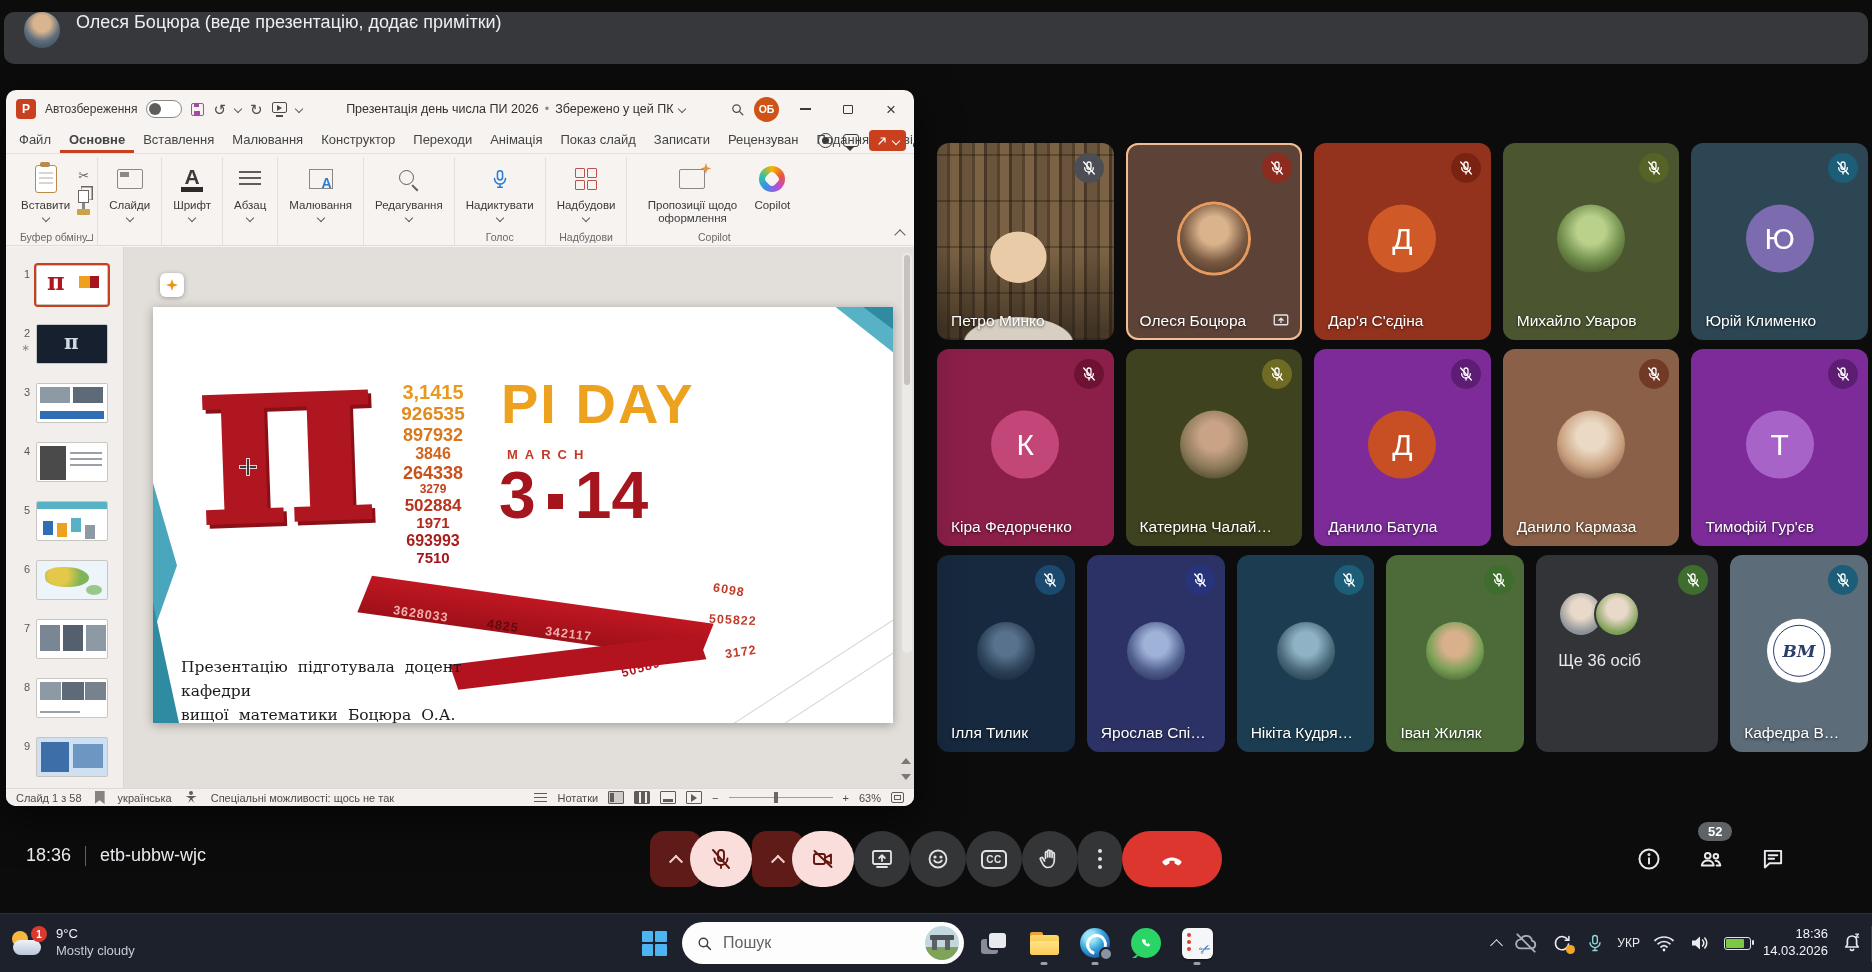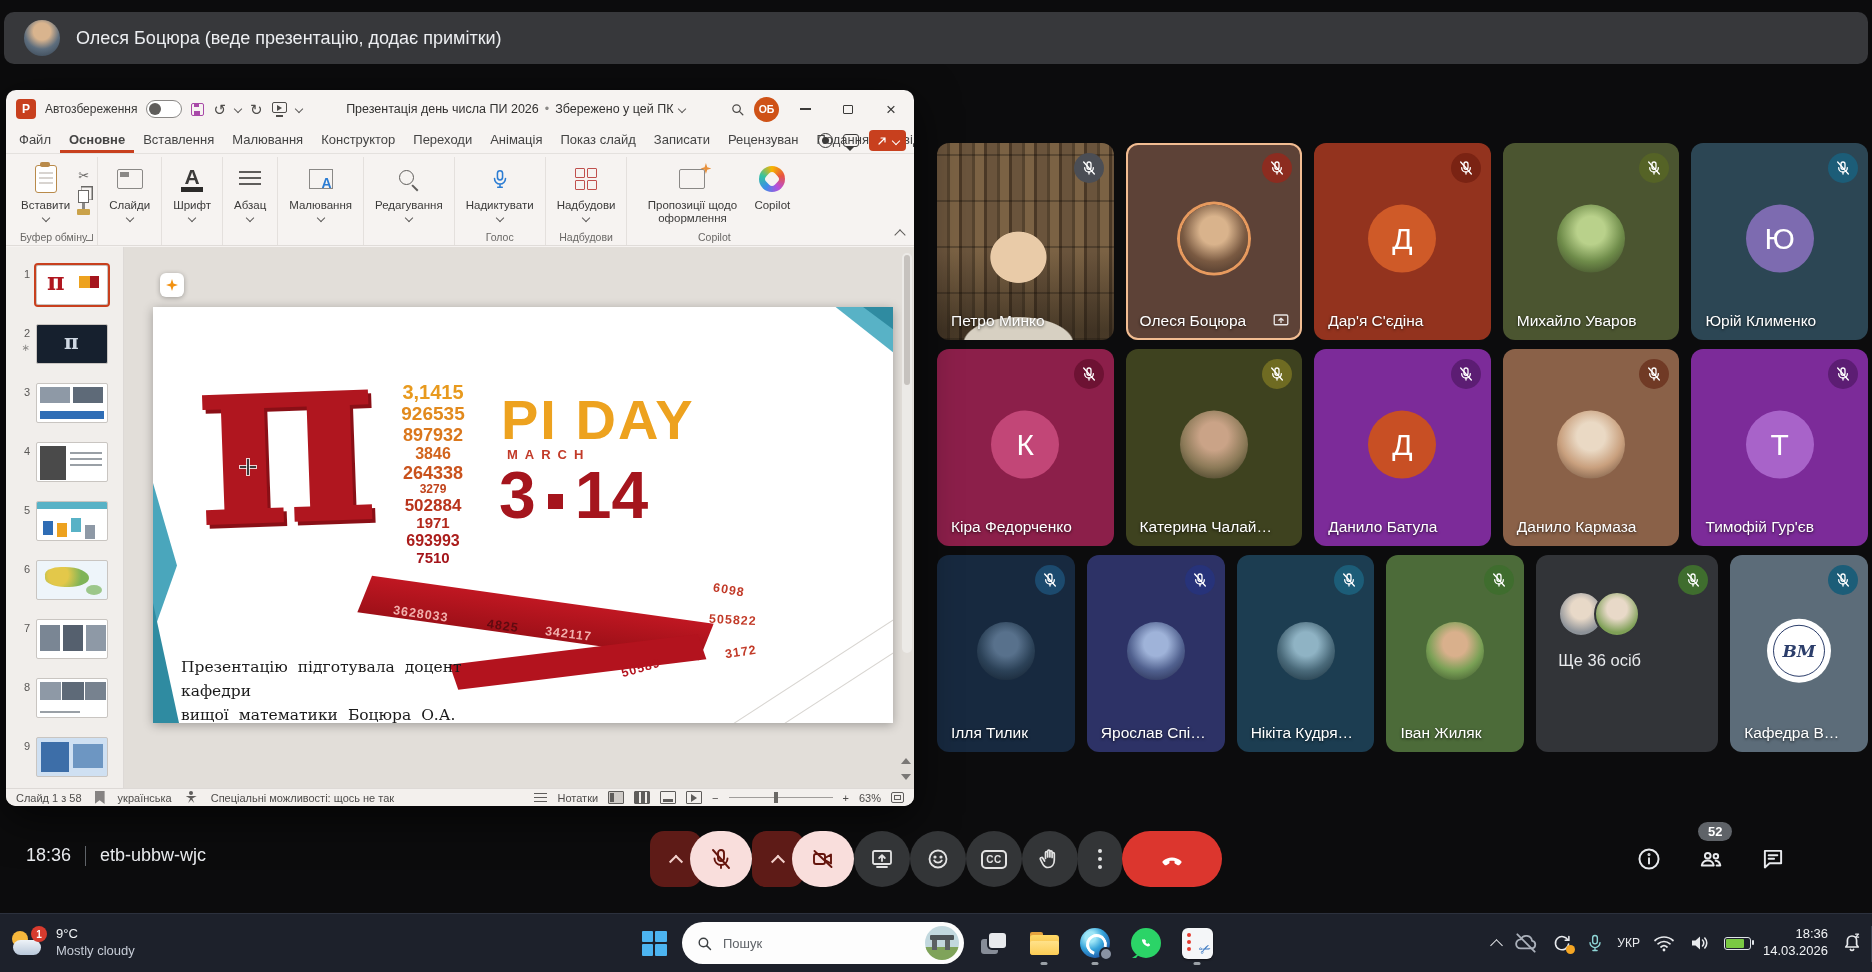--- a/index.html
+++ b/index.html
@@ -1,21 +1,21 @@
 <!DOCTYPE html>
 <html><head>
 <meta charset="utf-8">
 <style>
 *{box-sizing:border-box;margin:0;padding:0}
 html,body{width:1872px;height:972px}
 body{background:#0c0c0d;font-family:"Liberation Sans",sans-serif;position:relative;overflow:hidden;color:#e8eaed}
 svg{display:block}
 
 
-.banner{position:absolute;left:4px;top:12px;width:1864px;height:52px;background:#37383b;border-radius:10px;display:flex;align-items:center;gap:16px;padding:0 20px;z-index:3}
+.banner{position:absolute;left:4px;top:12px;width:1864px;height:52px;background:#37383b;border-radius:10px;display:flex;align-items:flex-start;gap:16px;padding:0 20px;z-index:3}
 .pav{width:36px;height:36px;border-radius:50%;background:radial-gradient(circle at 50% 32%,#d9b48e 0 28%,#5d6d7d 58%,#33404d);flex:none}
 .btitle{font-size:18px;color:#eceef1}
 
 
 .ppt{position:absolute;left:6px;top:90px;width:908px;height:716px;background:#f6f3f1;border-radius:10px;box-shadow:0 12px 44px rgba(0,0,0,.65);color:#3a3a38;overflow:hidden;z-index:2}
 .tbar{height:38px;display:flex;align-items:center;padding:0 6px 0 10px;gap:9px;font-size:12px;color:#3b3a39}
 .appico{width:20px;height:20px;border-radius:4px;background:#c8401e;color:#fff;display:flex;align-items:center;justify-content:center;font-weight:bold;font-size:12px;flex:none}
 .toggle{width:36px;height:18px;border:1px solid #8a8886;border-radius:9px;background:#fff;position:relative;flex:none}
 .toggle i{position:absolute;left:2px;top:2px;width:12px;height:12px;border-radius:50%;background:#5f5d5b}
 .saveico{width:13px;height:13px;border:1.6px solid #a849a8;border-radius:2px;position:relative}
@@ -116,21 +116,21 @@
 .pidcol span:nth-child(1){color:#e89a1e;font-size:20px}
 .pidcol span:nth-child(2){color:#e28a1d;font-size:19px}
 .pidcol span:nth-child(3){color:#da771c;font-size:18px}
 .pidcol span:nth-child(4){color:#d2641c;font-size:16px}
 .pidcol span:nth-child(5){color:#c9521c;font-size:18px}
 .pidcol span:nth-child(6){color:#c1431c;font-size:12px}
 .pidcol span:nth-child(7){color:#b9341c;font-size:17px}
 .pidcol span:nth-child(8){color:#b2281b;font-size:15px}
 .pidcol span:nth-child(9){color:#ab1d1b;font-size:16px}
 .pidcol span:nth-child(10){color:#a4141a;font-size:15px}
-.piday{position:absolute;left:348px;top:80px;font-size:56px;font-weight:800;letter-spacing:2px;color:#eda21f;white-space:nowrap}
+.piday{position:absolute;left:348px;top:64px;font-size:56px;font-weight:800;letter-spacing:2px;color:#eda21f;white-space:nowrap}
 .pmarch{position:absolute;left:354px;top:140px;font-size:13px;letter-spacing:7px;color:#c23a28;font-weight:bold}
 .pdate{position:absolute;left:346px;top:150px;display:flex;align-items:center;gap:12px;color:#a5151d;font-size:66px;font-weight:800}
 .pdate .dot{width:15px;height:15px;background:#a5151d;margin-top:12px}
 .band1{position:absolute;left:210px;top:292px;width:345px;height:38px;background:linear-gradient(#c01722,#9e1018);transform:rotate(8deg) skewX(-14deg)}
 .band2{position:absolute;left:300px;top:342px;width:250px;height:26px;background:#b3131e;transform:rotate(-7deg) skewX(12deg)}
 .rdig{position:absolute;font-weight:bold;font-size:12.5px;letter-spacing:1px;white-space:nowrap}
 .rdig:nth-of-type(1){left:240px;top:300px;transform:rotate(8deg);color:#f2b0ad}
 .rdig:nth-of-type(2){left:334px;top:312px;transform:rotate(8deg);color:#5f0a10}
 .rdig:nth-of-type(3){left:392px;top:320px;transform:rotate(7deg);color:#f2b0ad}
 .rdig:nth-of-type(4){left:560px;top:276px;transform:rotate(10deg);color:#c23a28}
@@ -229,21 +229,21 @@
 .wicon{width:38px;height:36px;position:relative}
 .sun{position:absolute;left:2px;top:6px;width:16px;height:16px;border-radius:50%;background:#f6b73c}
 .cloudi{position:absolute;left:3px;top:15px;width:28px;height:15px;border-radius:8px;background:linear-gradient(#eef3f8,#b9c8da)}
 .wbadge{position:absolute;right:1px;top:1px;width:16px;height:16px;border-radius:50%;background:#d83b2e;color:#fff;font-size:10px;font-weight:bold;display:flex;align-items:center;justify-content:center}
 .wtext{font-size:13px;line-height:1.3;color:#f1f3f5}
 .wtext .cond{color:#c6ccd6}
 .tcenter{position:absolute;left:633px;top:0;height:100%;display:flex;align-items:center;gap:7px}
 .startbtn{width:42px;height:44px;display:flex;align-items:center;justify-content:center}
 .winlogo{width:25px;height:25px;display:grid;grid-template-columns:1fr 1fr;gap:2px}
 .winlogo i{background:#4cb4f0;border-radius:1px}
-.searchpill{width:282px;height:42px;border-radius:21px;background:#fdfdfd;display:flex;align-items:center;gap:10px;padding:0 5px 0 14px;color:#5f6368;font-size:13px}
+.searchpill{width:282px;height:42px;border-radius:21px;background:#fdfdfd;display:flex;align-items:center;gap:10px;padding:0 5px 0 14px;color:#5f6368;font-size:16px}
 .searchpill svg{width:17px;height:17px;color:#3c4043}
 .stone{margin-left:auto;width:34px;height:34px;border-radius:50%;overflow:hidden;position:relative;background:linear-gradient(#c2d8de 0 62%,#7fa35a 62%)}
 .stone::before{content:"";position:absolute;left:7px;top:12px;width:5px;height:12px;background:#5b6164;box-shadow:13px 0 0 #5b6164}
 .stone::after{content:"";position:absolute;left:5px;top:9px;width:24px;height:5px;background:#4c5255;border-radius:1px}
 .tbicon{width:44px;height:48px;display:flex;align-items:center;justify-content:center;position:relative}
 .rundot{position:absolute;bottom:2px;left:50%;transform:translateX(-50%);width:7px;height:3px;border-radius:2px;background:#9aa0a6}
 .tview{width:25px;height:21px;position:relative}
 .tview::before{content:"";position:absolute;left:0;bottom:0;width:17px;height:15px;border-radius:3px;background:#878d98}
 .tview::after{content:"";position:absolute;right:0;top:0;width:17px;height:15px;border-radius:3px;background:#e8eaed;box-shadow:0 0 0 2px #1d212b}
 .folder{width:29px;height:23px;position:relative}

